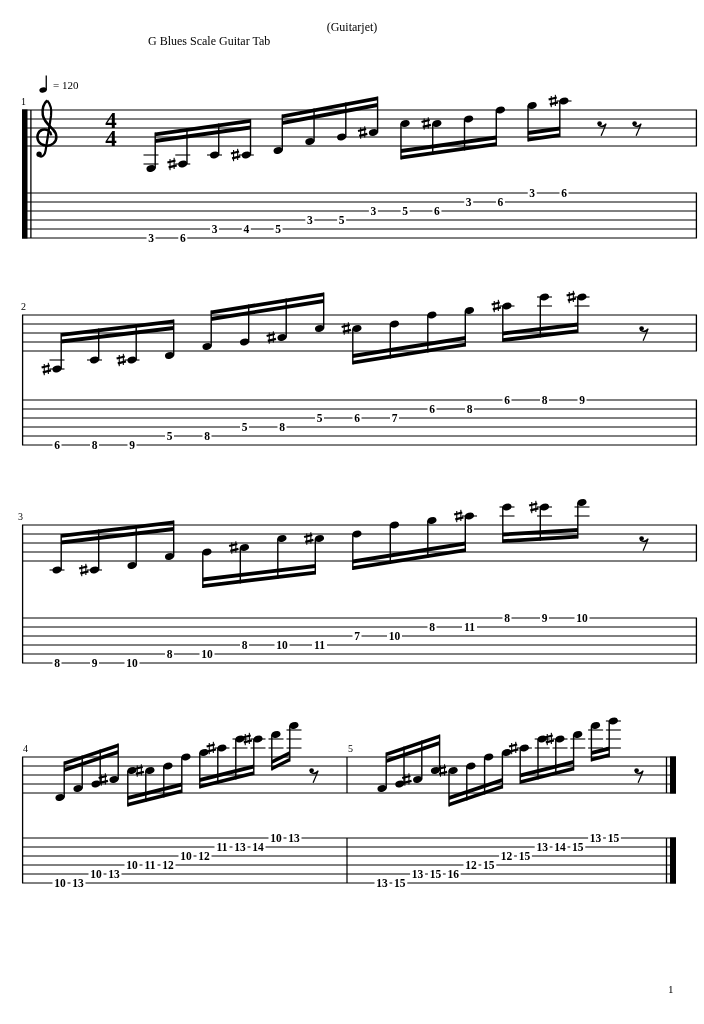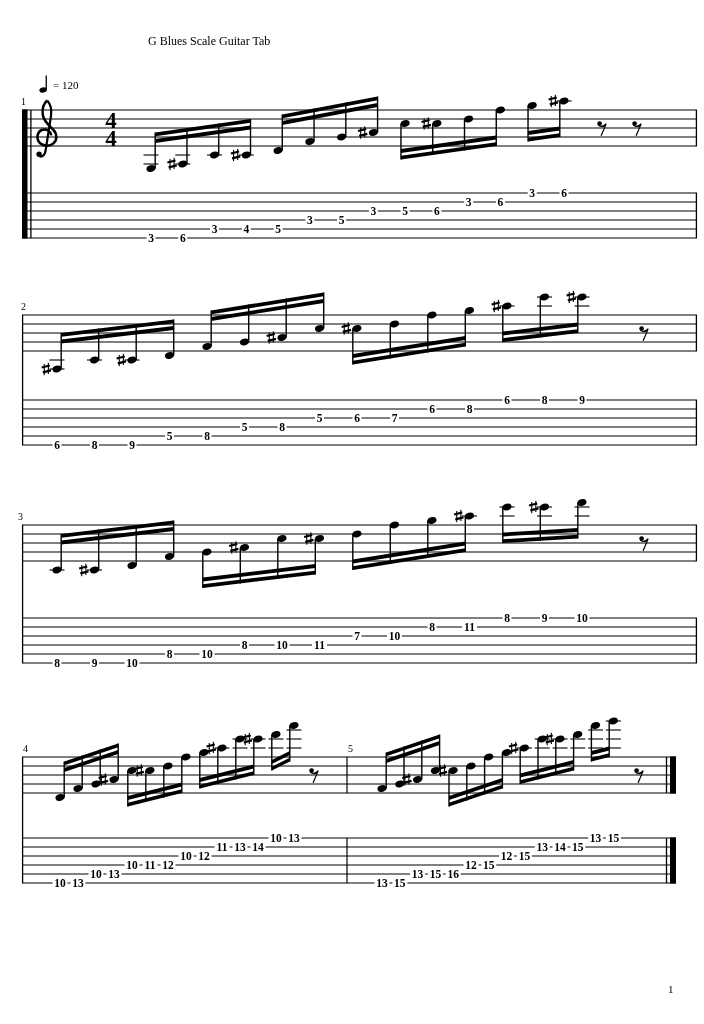--- a/index.html
+++ b/index.html
@@ -12,20 +12,21 @@
   .tempo svg{position:absolute;left:0;top:0;}
   .tempo .tempo-text{position:absolute;left:15px;top:8px;font-size:11px;}
   .pagenum{position:absolute;top:983px;left:668px;font-size:11px;}
   #score{position:absolute;left:0;top:0;}
   #score text{font-family:"Liberation Serif",serif;fill:#000;}
 </style>
 </head>
 <body>
 
 <div class="page">
+  <div class="credit">(Guitarjet)</div>
   <div class="title">G Blues Scale Guitar Tab</div>
   <div class="tempo">
     <svg width="16" height="26">
       <ellipse cx="5" cy="19" rx="3.7" ry="2.6" transform="rotate(-16 5 19)" fill="#000"></ellipse>
       <rect x="7.6" y="4.5" width="1.3" height="14.8" fill="#000"></rect>
     </svg>
     <span class="tempo-text">= 120</span>
   </div>
   <svg id="score" width="704" height="1024" viewBox="0 0 704 1024">
       <line x1="22" y1="110" x2="697" y2="110" stroke="#000" stroke-width="1"></line>

